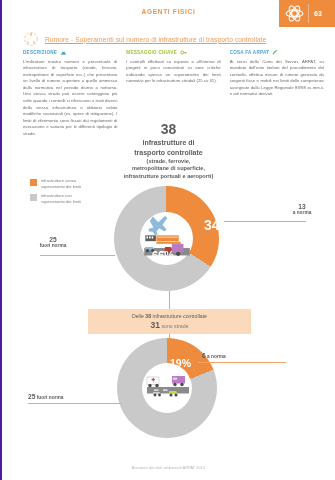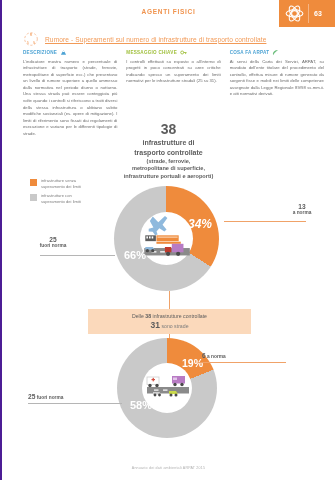--- a/index.html
+++ b/index.html
@@ -114,25 +114,25 @@
 
   
   #donut2-wrap{top:338px;height:100px;}
   #donut2{left:115px;top:0;width:100px;height:100px;}
   #donut2 .hole{left:25px;top:25px;width:50px;height:50px;}
 
   .pct{
     position:absolute;font-weight:700;line-height:1;
   }
   .pct.orange{color:#ffffff;}
-  .pct.grey{color:#ffffff;}
-
-  #d1-pct-orange{left:186px;top:218px;font-size:12px;color:#ffffff;font-style:italic;}
+  .pct.grey{color:#ffffff;margin-left:28px;}
+
+  #d1-pct-orange{left:202px;top:218px;font-size:14px;color:#ffffff;}
   #d1-pct-grey{left:122px;top:250px;font-size:11px;color:#ffffff;}
-  #d2-pct-orange{left:180px;top:358px;font-size:10.5px;color:#ffffff;}
+  #d2-pct-orange{left:168px;top:358px;font-size:10.5px;color:#ffffff;}
   #d2-pct-grey{left:128px;top:400px;font-size:11px;color:#ffffff;}
 
   
   .callout{position:absolute;font-size:5px;color:#5d5d5d;}
   .callout .n{font-weight:700;font-size:6.6px;}
   .callout .lbl{font-weight:700;font-size:4.8px;}
   .lead{position:absolute;height:0;border-top:1px dotted #f0a268;}
   .lead.solid-grey{border-top:1px solid #b5b5b5;}
   .lead.solid-orange{border-top:1px solid #f0a268;}
 

